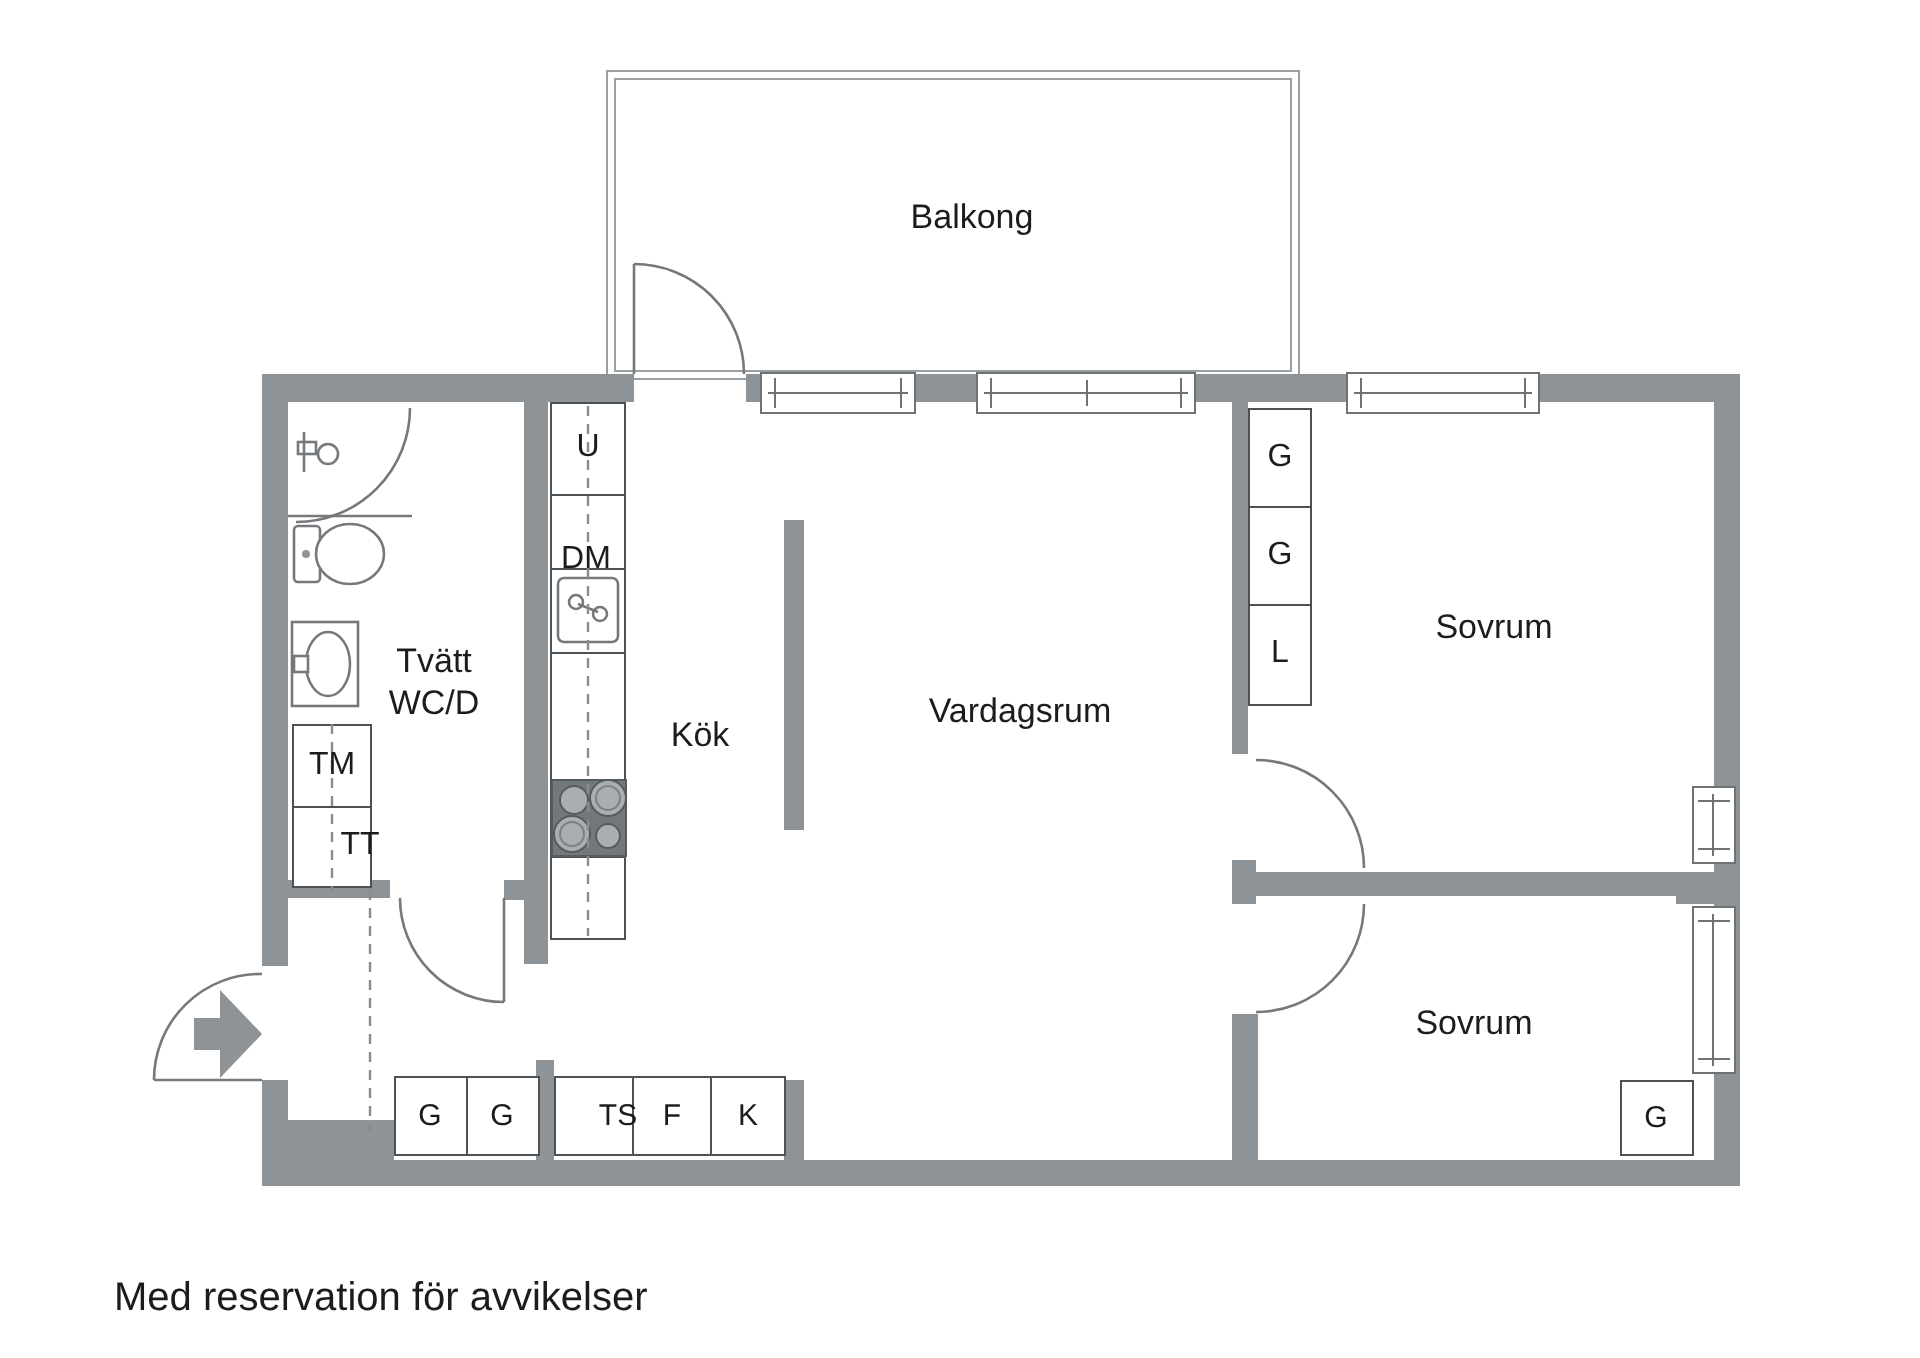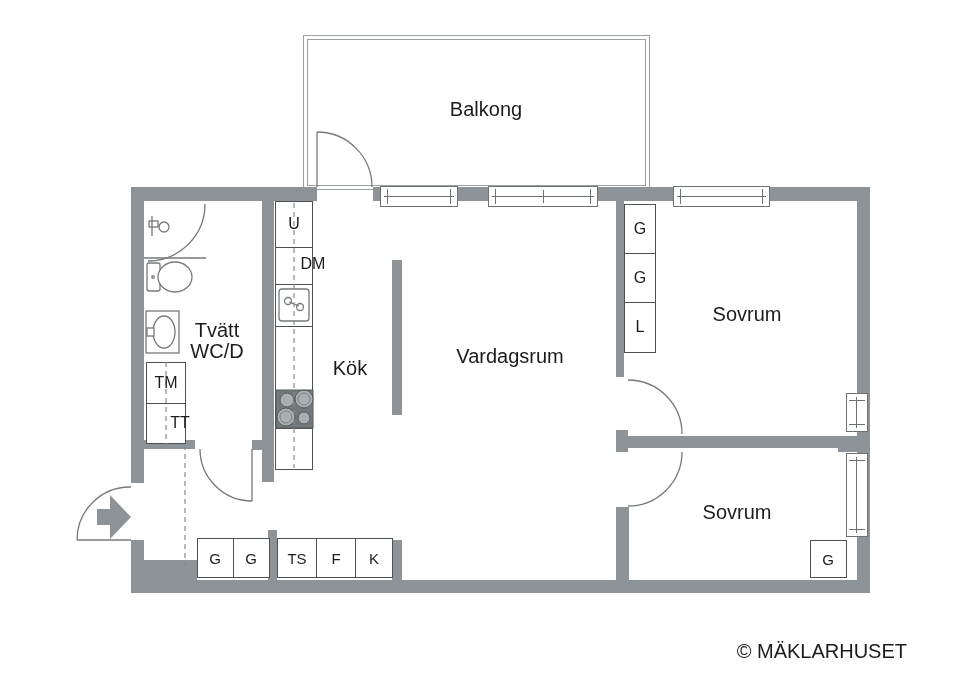--- a/index.html
+++ b/index.html
@@ -12,21 +12,21 @@
   .win{position:absolute;background:#fff;border:1px solid #6d7274;box-sizing:border-box;}
   .win .mh{position:absolute;left:3px;right:3px;top:45%;border-top:1px solid #6d7274;}
   .win .mv{position:absolute;top:3px;bottom:3px;left:45%;border-left:1px solid #6d7274;}
   .win .tick-l{position:absolute;left:6px;top:2px;bottom:2px;border-left:1px solid #6d7274;}
   .win .tick-r{position:absolute;right:6px;top:2px;bottom:2px;border-left:1px solid #6d7274;}
   .win .tick-t{position:absolute;top:6px;left:2px;right:2px;border-top:1px solid #6d7274;}
   .win .tick-b{position:absolute;bottom:6px;left:2px;right:2px;border-top:1px solid #6d7274;}
   .box{position:absolute;background:#fff;border:1px solid var(--cabinet,#4d5153);box-sizing:border-box;}
   .hline{position:absolute;height:0;border-top:1px solid var(--cabinet,#4d5153);}
   .lbl{position:absolute;transform:translate(-50%,-50%);white-space:nowrap;text-align:center;}
-  .room{font-size:20px;}
+  .room{font-size:17px;}
   .unit{font-size:16px;}
   .small{font-size:15px;}
   .footer{position:absolute;font-size:20px;white-space:nowrap;}
   svg.fx{position:absolute;left:0;top:0;}
   .arc{fill:none;stroke:var(--line,#76797c);stroke-width:1.3px;}
   .fxs{fill:#fff;stroke:var(--line,#76797c);stroke-width:1.3px;}
   .solid{fill:var(--wall,#8d9396);stroke:none;}
   .stove{fill:#73787a;stroke:#565b5d;stroke-width:1px;}
   .burner{fill:#a9aeb0;stroke:#565b5d;stroke-width:1px;}
   .burner-in{fill:none;stroke:#7c8183;stroke-width:1px;}
@@ -164,28 +164,28 @@
   <div class="lbl room" style="left:350px;top:368px;">Kök</div>
   <div class="lbl room" style="left:510px;top:356px;">Vardagsrum</div>
   <div class="lbl room" style="left:747px;top:314px;">Sovrum</div>
   <div class="lbl room" style="left:737px;top:512px;">Sovrum</div>
   <div class="lbl room" style="left:217px;top:341px;line-height:21px;">
     <div>Tvätt</div>
     <div>WC/D</div>
   </div>
 
   <div class="lbl unit" style="left:294px;top:224px;">U</div>
-  <div class="lbl unit" style="left:293px;top:264px;margin-left:20px;">DM</div>
+  <div class="lbl unit" style="left:293px;top:280px;">DM</div>
   <div class="lbl unit" style="left:166px;top:383px;">TM</div>
   <div class="lbl unit" style="left:180px;top:423px;">TT</div>
   <div class="lbl unit" style="left:640px;top:229px;">G</div>
   <div class="lbl unit" style="left:640px;top:278px;">G</div>
   <div class="lbl unit" style="left:640px;top:327px;">L</div>
   <div class="lbl small" style="left:215px;top:558px;">G</div>
   <div class="lbl small" style="left:251px;top:558px;">G</div>
-  <div class="lbl small" style="left:297px;top:558px;">TS</div>
+  <div class="lbl small" style="left:309px;top:558px;">TS</div>
   <div class="lbl small" style="left:336px;top:558px;">F</div>
   <div class="lbl small" style="left:374px;top:558px;">K</div>
   <div class="lbl small" style="left:828px;top:559px;">G</div>
 
-  <div class="footer" style="right:53px;top:640px;position:absolute;">© MÄKLARHUSET</div>
+  <div class="footer" style="left:57px;top:638px;">Med reservation för avvikelser</div>
 
 </div>
 
 </body></html>

